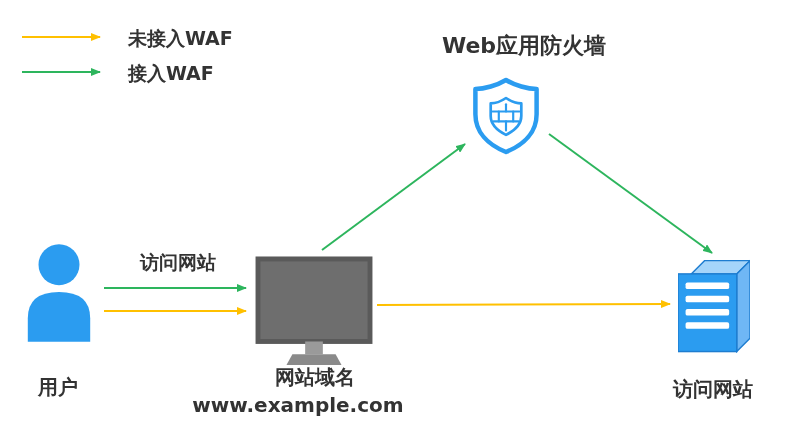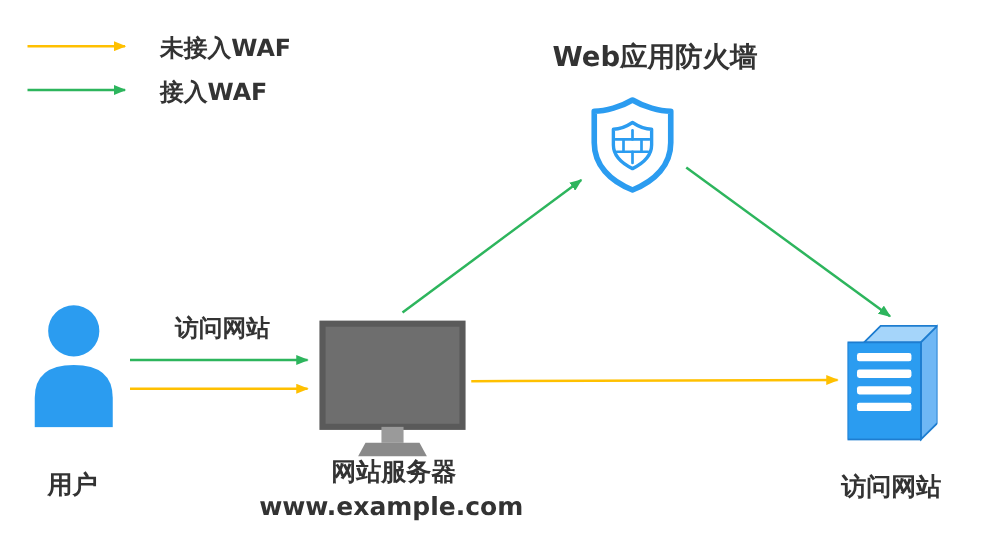--- a/index.html
+++ b/index.html
@@ -15,21 +15,21 @@
   .arrows { position:absolute; left:0; top:0; }
   .label { position:absolute; white-space:nowrap; color:#333333; }
   .ctr { transform:translateX(-50%); }
 
   .lg1   { left:128px; top:26px;  font-size:19px; }
   .lg2   { left:128px; top:61px;  font-size:19px; }
   .waf-title { left:524px; top:31px; font-size:22px; }
   .visit { left:178px; top:250px; font-size:19px; }
   .user-lb { left:58px;  top:374px; font-size:20px; }
   .dom-lb  { left:315px; top:364px; font-size:20px; }
-  .url-lb  { left:313px; top:393px; font-size:20px; }
+  .url-lb  { left:298px; top:393px; font-size:20px; }
   .srv-lb  { left:713px; top:376px; font-size:20px; }
 
   .icon { position:absolute; }
   .user-ic    { left:20px;  top:242px; }
   .monitor-ic { left:255px; top:256px; }
   .shield-ic  { left:470px; top:76px; }
   .server-ic  { left:678px; top:258px; }
 </style>
 </head>
 <body>
@@ -97,17 +97,17 @@
     <rect x="0" y="14" width="62" height="82" fill="#2B9CF0" stroke="#1E7DD0" stroke-width="1.5"></rect>
     <g fill="#ffffff">
       <rect x="8" y="23" width="46" height="7" rx="2"></rect>
       <rect x="8" y="37" width="46" height="7" rx="2"></rect>
       <rect x="8" y="51" width="46" height="7" rx="2"></rect>
       <rect x="8" y="65" width="46" height="7" rx="2"></rect>
     </g>
   </svg>
 
   <span class="label ctr user-lb">用户</span>
-  <span class="label ctr dom-lb">网站服务器</span>
+  <span class="label ctr dom-lb">网站域名</span>
   <span class="label ctr url-lb">www.example.com</span>
   <span class="label ctr srv-lb">访问网站</span>
 
 </div>
 
 </body></html>

